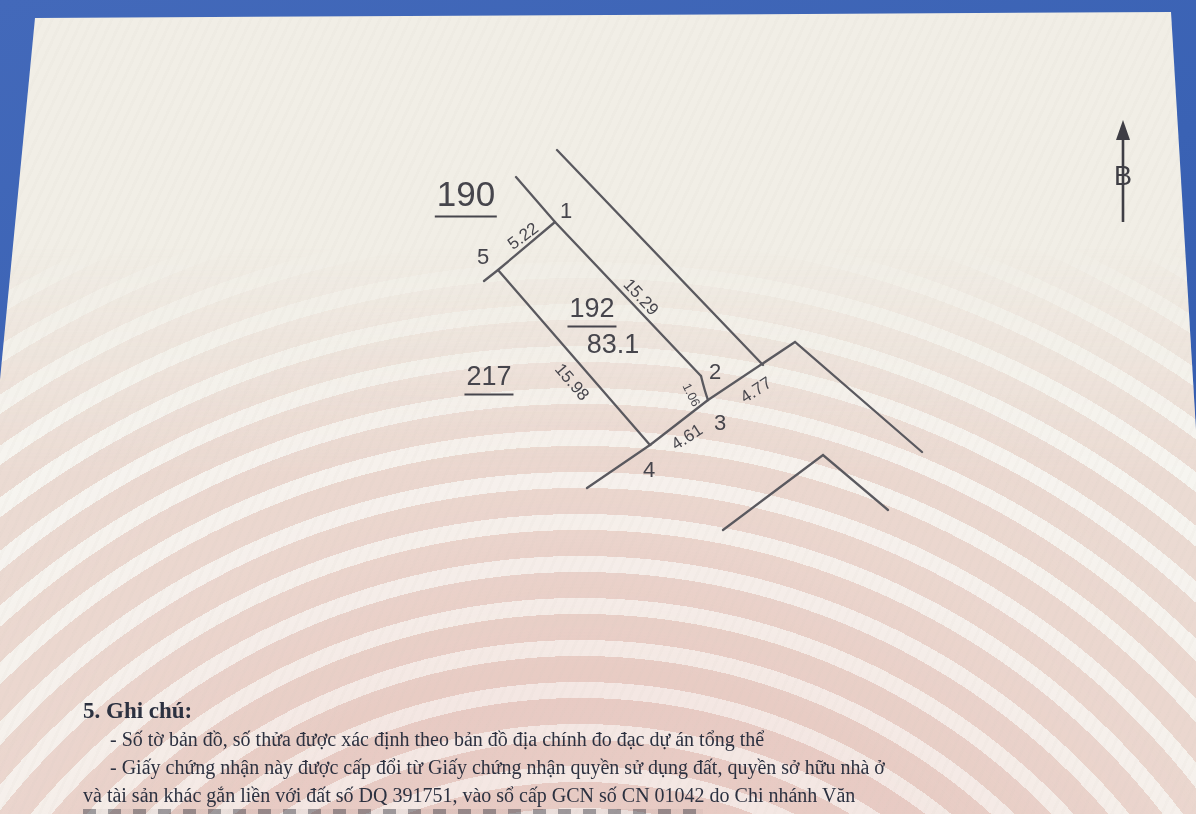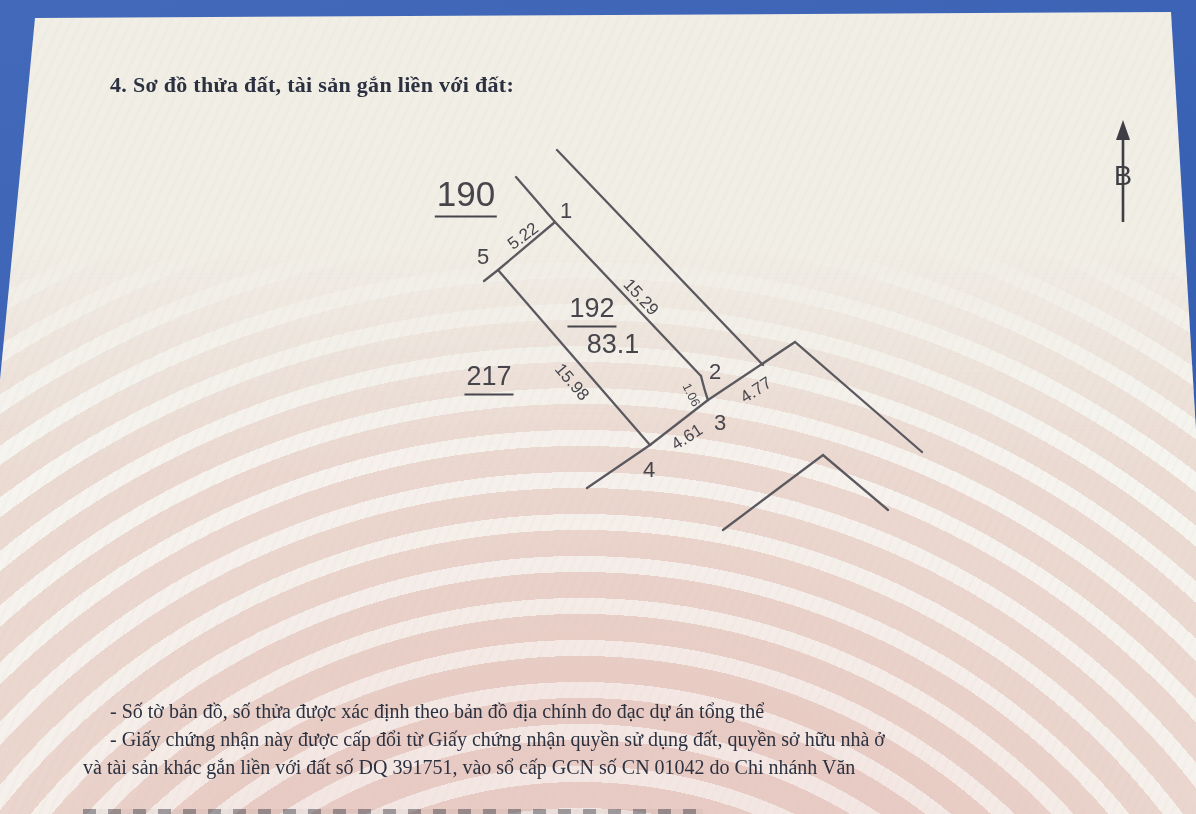--- a/index.html
+++ b/index.html
@@ -59,21 +59,20 @@
   }
 </style>
 </head>
 <body>
 
 <div class="paper">
   <div class="guilloche-wash"></div>
   <div class="guilloche-rings"></div>
   <div class="paper-grain"></div>
 
-  <div class="sec4-title">4. Sơ đồ thửa đất, tài sản gắn liền với đất:</div>
 
   <div class="diagram">
     <svg viewBox="0 0 1196 814" width="1196" height="814">
       <g fill="none" stroke="#5a595f" stroke-width="2.3" stroke-linecap="round">
         <path d="M516,177 L555,222 L701,376"></path>
         <path d="M555,222 L498,270 L484,281"></path>
         <path d="M498,270 L650,445 L587,488"></path>
         <path d="M650,445 L708,400"></path>
         <path d="M708,400 C705,392 703,384 701,376"></path>
         <path d="M708,400 L795,342 L922,452"></path>
@@ -103,19 +102,20 @@
     <div class="north">
       <svg viewBox="0 0 56 120" width="56" height="120">
         <line x1="27" y1="110" x2="27" y2="25" stroke="#3f3e45" stroke-width="2.6"></line>
         <polygon points="27,8 20,28 34,28" fill="#3f3e45"></polygon>
       </svg>
       <span class="blbl">B</span>
     </div>
   </div>
 
   <div class="notes">
+    <div class="sec5-title">5. Ghi chú:</div>
     <div class="note indent">- Số tờ bản đồ, số thửa được xác định theo bản đồ địa chính đo đạc dự án tổng thể</div>
     <div class="note indent">- Giấy chứng nhận này được cấp đổi từ Giấy chứng nhận quyền sử dụng đất, quyền sở hữu nhà ở</div>
     <div class="note">và tài sản khác gắn liền với đất số  DQ 391751, vào sổ cấp GCN số CN 01042 do Chi nhánh Văn</div>
   </div>
 
   <div class="cutoff"></div>
 </div>
 
 </body></html>

